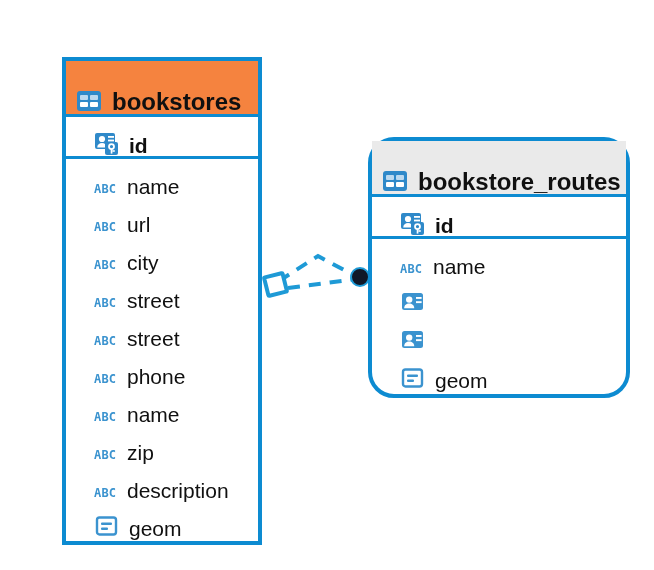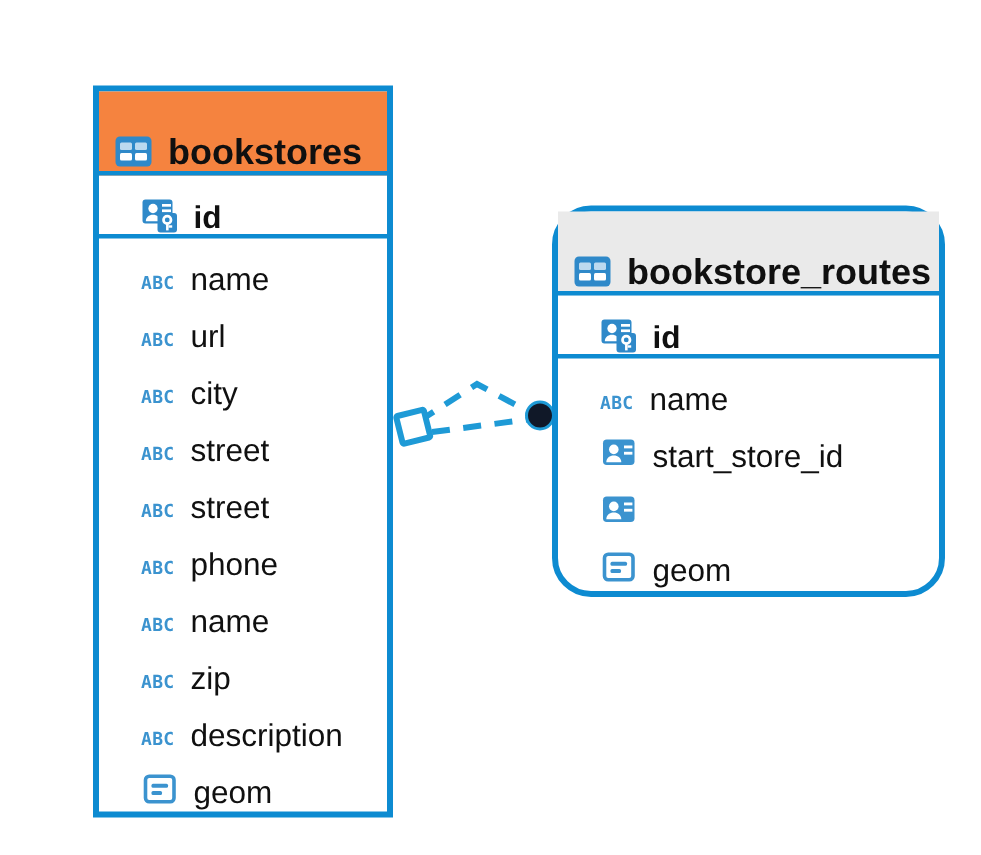--- a/index.html
+++ b/index.html
@@ -268,21 +268,20 @@
       <div class="ent-row">
         <span class="ico">
           <svg width="24" height="22" viewBox="0 0 24 22">
             <rect x="1" y="2" width="21" height="17" rx="2.5" fill="#3b93cf"></rect>
             <circle cx="8.2" cy="8.6" r="3.2" fill="#ffffff"></circle>
             <path d="M3.2 17.2c0-2.9 2.3-4.6 5-4.6s5 1.7 5 4.6z" fill="#ffffff"></path>
             <rect x="15" y="6" width="5.6" height="1.9" fill="#ffffff"></rect>
             <rect x="15" y="10.2" width="5.6" height="1.9" fill="#ffffff"></rect>
           </svg>
         </span>
-        <span class="row-label">start_store_id</span>
       </div>
 
       <div class="ent-row">
         <span class="ico">
           <svg width="24" height="22" viewBox="0 0 24 22">
             <rect x="1" y="2" width="21" height="17" rx="2.5" fill="#3b93cf"></rect>
             <circle cx="8.2" cy="8.6" r="3.2" fill="#ffffff"></circle>
             <path d="M3.2 17.2c0-2.9 2.3-4.6 5-4.6s5 1.7 5 4.6z" fill="#ffffff"></path>
             <rect x="15" y="6" width="5.6" height="1.9" fill="#ffffff"></rect>
             <rect x="15" y="10.2" width="5.6" height="1.9" fill="#ffffff"></rect>

